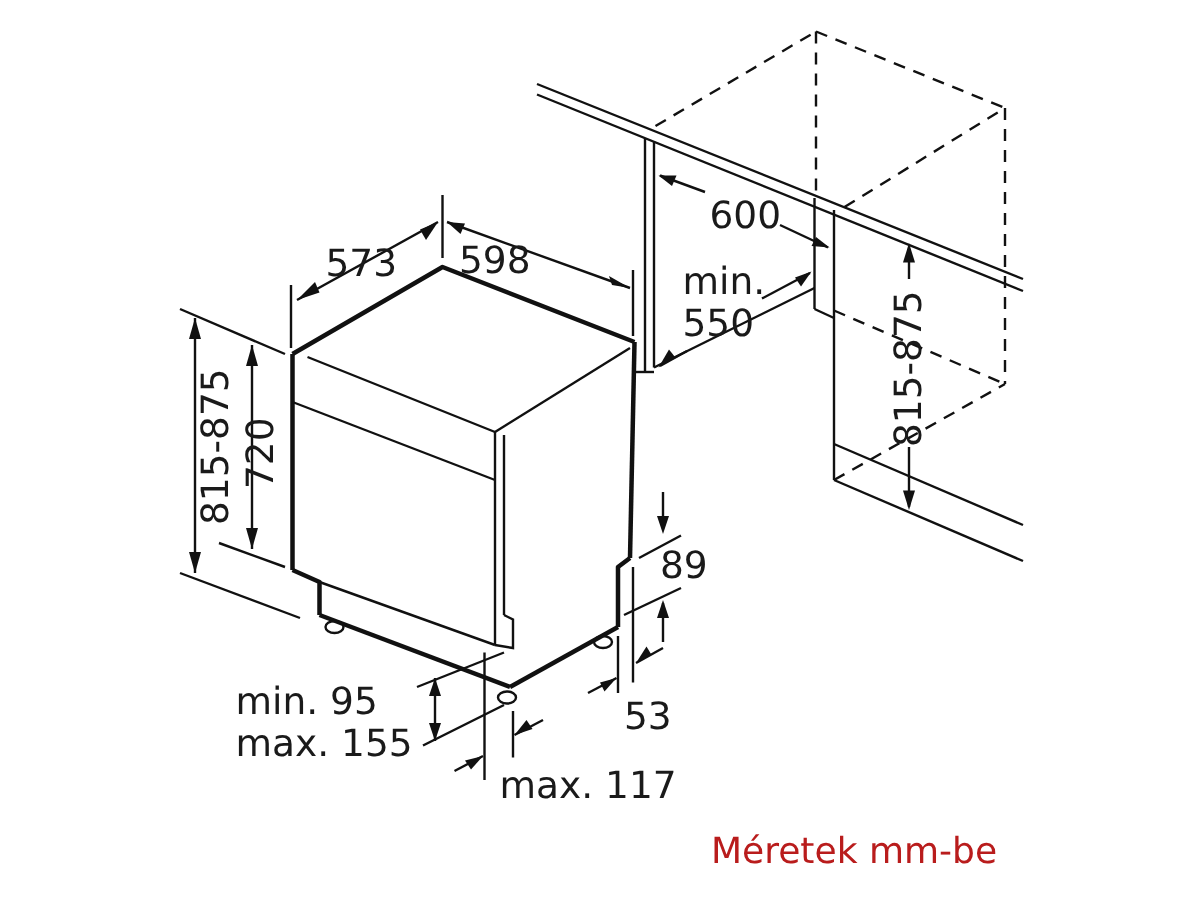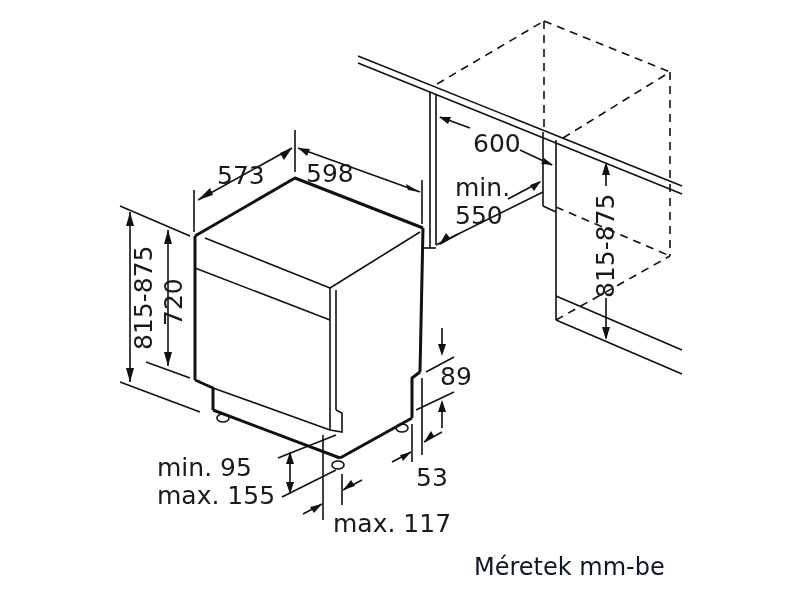--- a/index.html
+++ b/index.html
@@ -3,21 +3,21 @@
 <meta charset="utf-8">
 <style>
   html, body { margin:0; padding:0; background:#ffffff; }
   body { width:800px; height:600px; overflow:hidden; position:relative; font-family:"DejaVu Sans", sans-serif; }
   svg { position:absolute; left:0; top:0; }
   .lbl { font-family:"DejaVu Sans", sans-serif; font-size:25px; fill:#1a1a1a; }
   .thick { stroke:#111; stroke-width:3; fill:none; stroke-linejoin:round; }
   .thin { stroke:#111; stroke-width:1.6; fill:none; }
   .dash { stroke:#111; stroke-width:1.6; fill:none; stroke-dasharray:8 6; }
   .arr { fill:#111; }
-  .caption { position:absolute; left:474px; top:553px; font-size:24px; color:#0f172a; }
+  .caption { position:absolute; left:474px; top:553px; font-size:24px; color:#b91c1c; }
 </style>
 </head>
 <body>
 
 <svg width="800" height="600" viewBox="0 0 800 600">
 
   <g>
 
     <line class="thin" x1="358" y1="56" x2="682" y2="186"></line>
     <line class="thin" x1="358" y1="63" x2="682" y2="194"></line>

